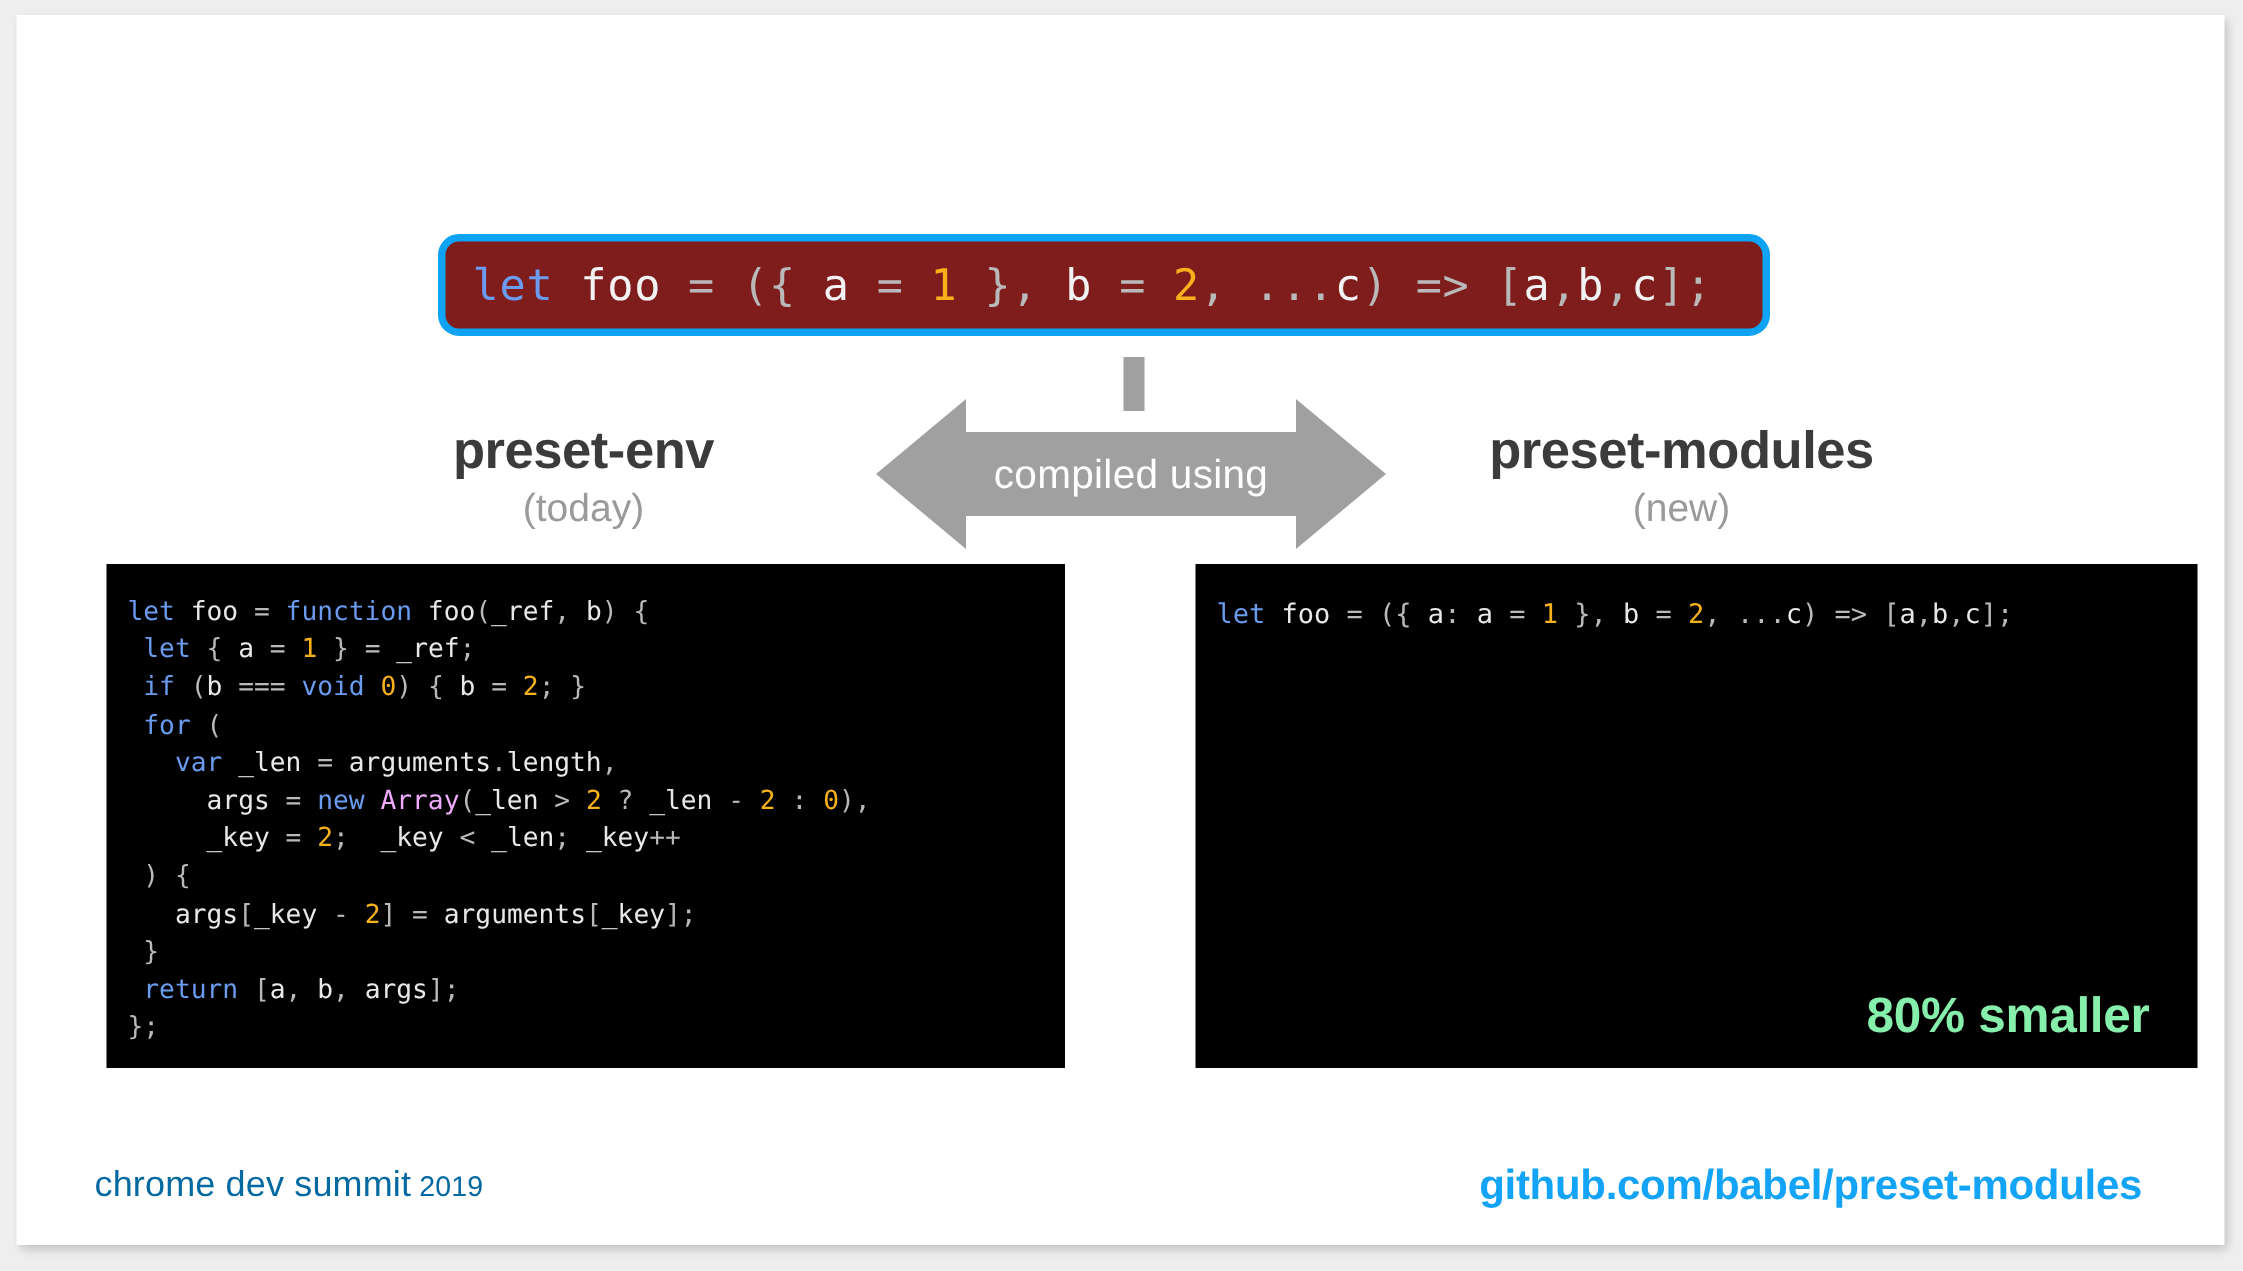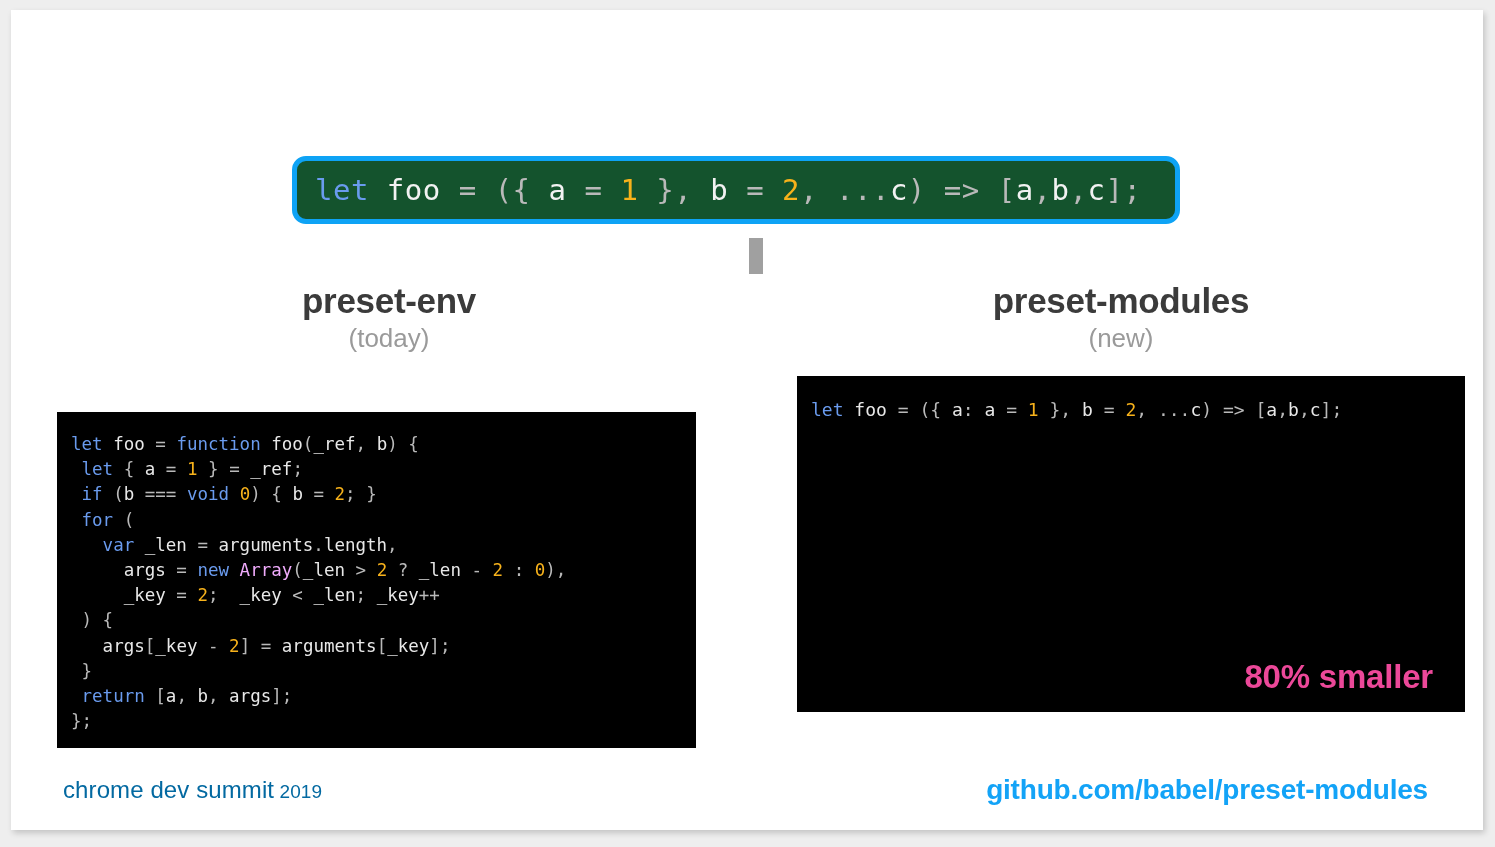--- a/index.html
+++ b/index.html
@@ -25,21 +25,21 @@
     overflow: hidden;
   }
 
   
   #source-box {
     position: absolute;
     left: 281px;
     top: 146px;
     width: 888px;
     height: 68px;
-    background: #14532d;
+    background: #7f1d1d;
     border: 5px solid #0ea3f5;
     border-radius: 14px;
     box-sizing: border-box;
     display: flex;
     align-items: center;
     padding: 0 18px;
   }
   #source-box .code {
     font-family: "DejaVu Sans Mono", monospace;
     font-size: 29px;
@@ -102,21 +102,21 @@
     line-height: 1.25;
     margin-top: 2px;
   }
 
   
   .code-panel {
     position: absolute;
     background: #000000;
     overflow: hidden;
   }
-  #panel-left  { left: 46px;  top: 366px; width: 639px; height: 336px; margin-top: 36px; }
+  #panel-left  { left: 60px;  top: 366px; width: 639px; height: 336px; }
   #panel-right { left: 786px; top: 366px; width: 668px; height: 336px; }
 
   .code-panel pre {
     margin: 0;
     font-family: "DejaVu Sans Mono", monospace;
     font-size: 17.5px;
     line-height: 25.2px;
     color: #e8e8e8;
     white-space: pre;
   }
@@ -126,21 +126,21 @@
   .kw   { color: #6a9bee; }   
   .num  { color: #f7b21b; }   
   .cls  { color: #f0abfc; }   
   .pun  { color: #b9b9b9; }   
   .pln  { color: #f2f2f2; }
 
   #smaller-badge {
     position: absolute;
     right: 32px;
     bottom: 16px;
-    color: #ec4899;
+    color: #86efac;
     font-size: 33px;
     font-weight: bold;
     letter-spacing: -0.2px;
   }
 
   
   #footer-left {
     position: absolute;
     left: 52px;
     top: 766px;
@@ -164,20 +164,26 @@
 
 <div id="slide">
 
   <div id="source-box">
     <span class="code"><span class="kw">let</span><span class="pln"> foo </span><span class="pun">=</span><span class="pln"> </span><span class="pun">({</span><span class="pln"> a </span><span class="pun">=</span><span class="pln"> </span><span class="num">1</span><span class="pln"> </span><span class="pun">},</span><span class="pln"> b </span><span class="pun">=</span><span class="pln"> </span><span class="num">2</span><span class="pun">,</span><span class="pln"> </span><span class="pun">...</span><span class="pln">c</span><span class="pun">)</span><span class="pln"> </span><span class="pun">=&gt;</span><span class="pln"> </span><span class="pun">[</span><span class="pln">a</span><span class="pun">,</span><span class="pln">b</span><span class="pun">,</span><span class="pln">c</span><span class="pun">];</span></span>
 
   </div>
 
   <div id="connector"></div>
 
+  <div id="arrow-wrap">
+    <svg width="340" height="100" viewBox="0 0 340 100" xmlns="http://www.w3.org/2000/svg">
+      <polygon points="0,50 60,0 60,22 280,22 280,0 340,50 280,100 280,78 60,78 60,100" fill="#a0a0a0"></polygon>
+    </svg>
+    <div id="arrow-label">compiled using</div>
+  </div>
 
   <div class="col-head" id="head-right">
     <div class="col-title">preset-modules</div>
     <div class="col-sub">(new)</div>
   </div>
 
   <div class="col-head" id="head-left">
     <div class="col-title">preset-env</div>
     <div class="col-sub">(today)</div>
   </div>

